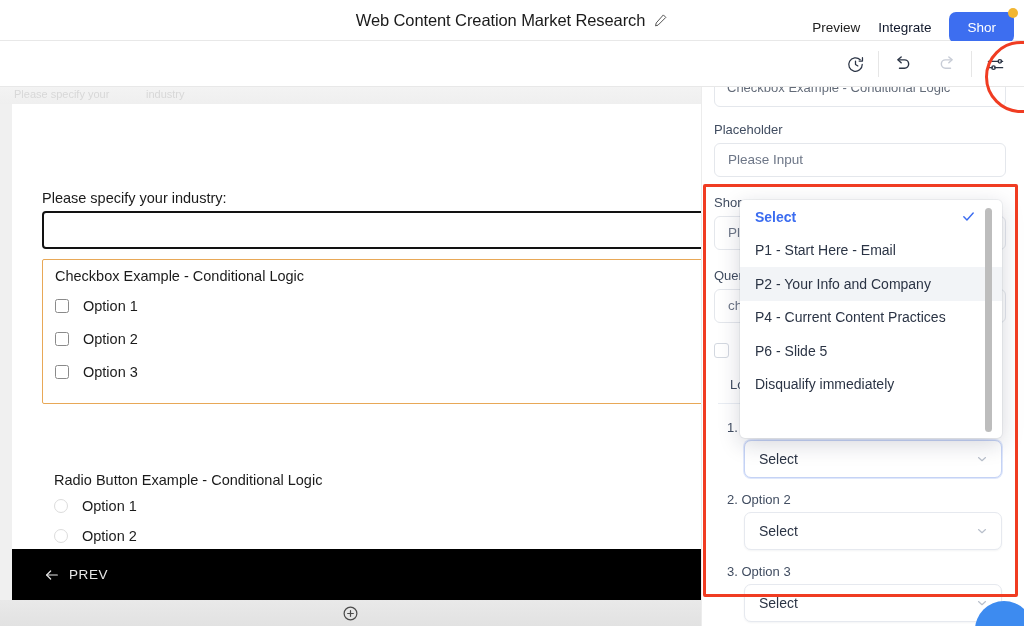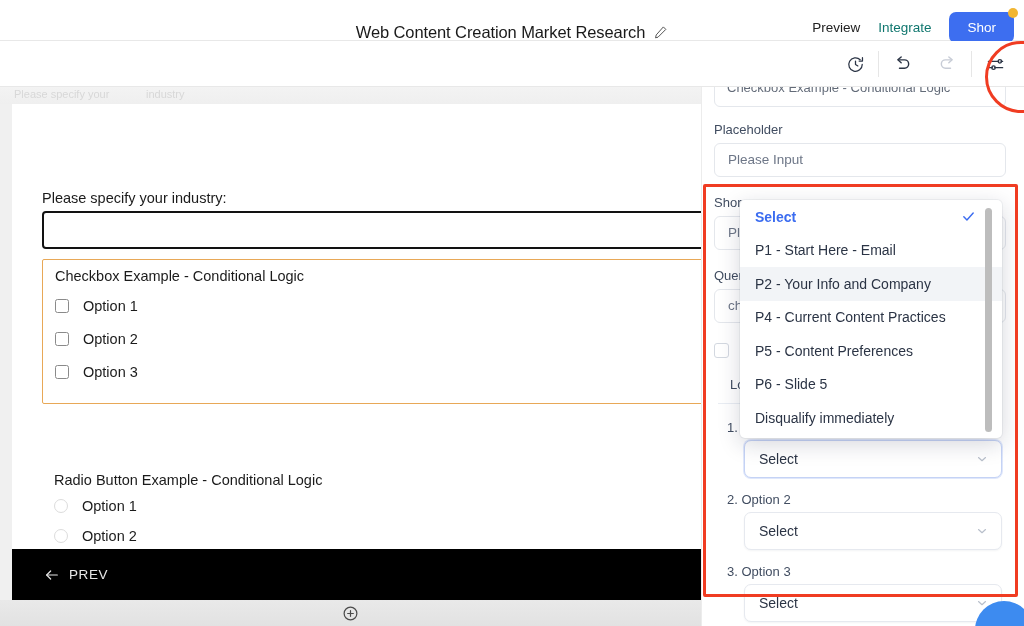--- a/index.html
+++ b/index.html
@@ -13,34 +13,34 @@
   #app { position: relative; width: 1024px; height: 626px; }
 
   
   .topbar {
     position: absolute; left: 0; top: 0; width: 1024px; height: 41px;
     background: #ffffff;
     border-bottom: 1px solid #e8e8e8;
     display: flex; align-items: center;
   }
   .topbar-title-wrap {
-    position: absolute; left: 0; right: 0; top: 12px; height: 41px;
+    position: absolute; left: 0; right: 0; top: 0; height: 41px;
     display: flex; align-items: center; justify-content: center;
     gap: 8px; pointer-events: none;
   }
   .topbar-title {
     font-size: 16.5px; color: #1a1a1a; font-weight: 400; letter-spacing: -0.1px;
   }
   .pencil-icon { display: inline-flex; align-items: center; color: #555; }
   .topbar-right {
     position: absolute; right: 10px; top: 0; height: 55px;
     display: flex; align-items: center; gap: 18px;
   }
   .preview-link { font-size: 13.5px; color: #222; cursor: pointer; }
-  .integrate-link { font-size: 13.5px; color: #0f766e; cursor: pointer; }
+  .integrate-link { font-size: 13.5px; color: #0f172a; cursor: pointer; }
   .save-btn {
     position: relative;
     background: #3d6ef0; color: #fff; font-size: 13.5px;
     border: none; border-radius: 7px;
     padding: 8px 18px; cursor: pointer;
     font-family: "Liberation Sans", sans-serif;
   }
   .save-badge {
     position: absolute; top: -4px; right: -4px;
     width: 10px; height: 10px; border-radius: 50%;
@@ -424,23 +424,20 @@
     <div class="dd-item">
       <span>P1 - Start Here - Email</span>
     </div>
     <div class="dd-item hover">
       <span>P2 - Your Info and Company</span>
     </div>
     <div class="dd-item">
       <span>P4 - Current Content Practices</span>
     </div>
     <div class="dd-item">
-      <span>P5 - Content Preferences</span>
-    </div>
-    <div class="dd-item">
       <span>P6 - Slide 5</span>
     </div>
     <div class="dd-item">
       <span>Disqualify immediately</span>
     </div>
     <div class="dd-scroll-track">
       <div class="dd-scroll-thumb"></div>
     </div>
   </div>
 

